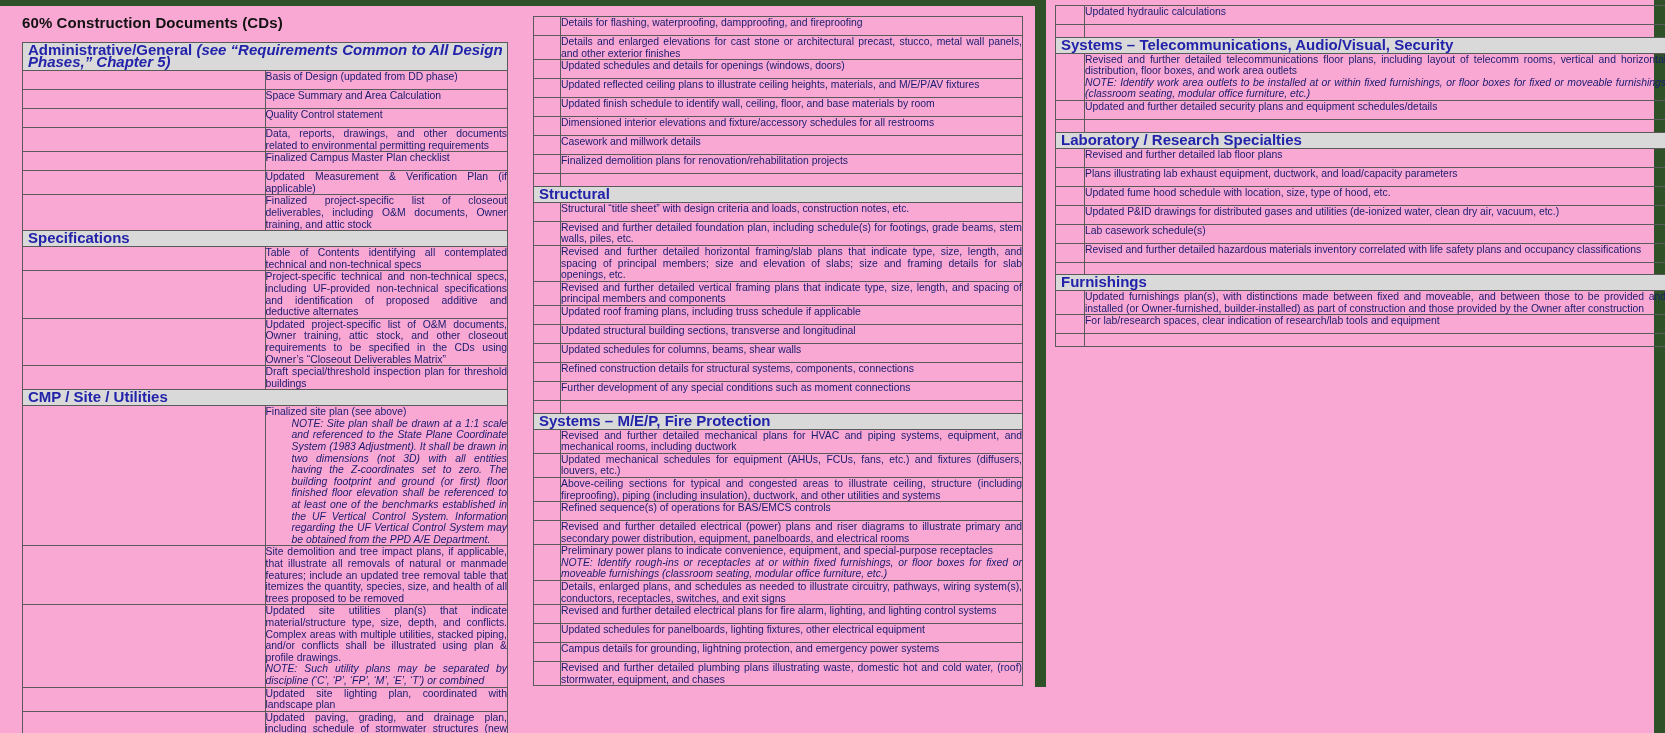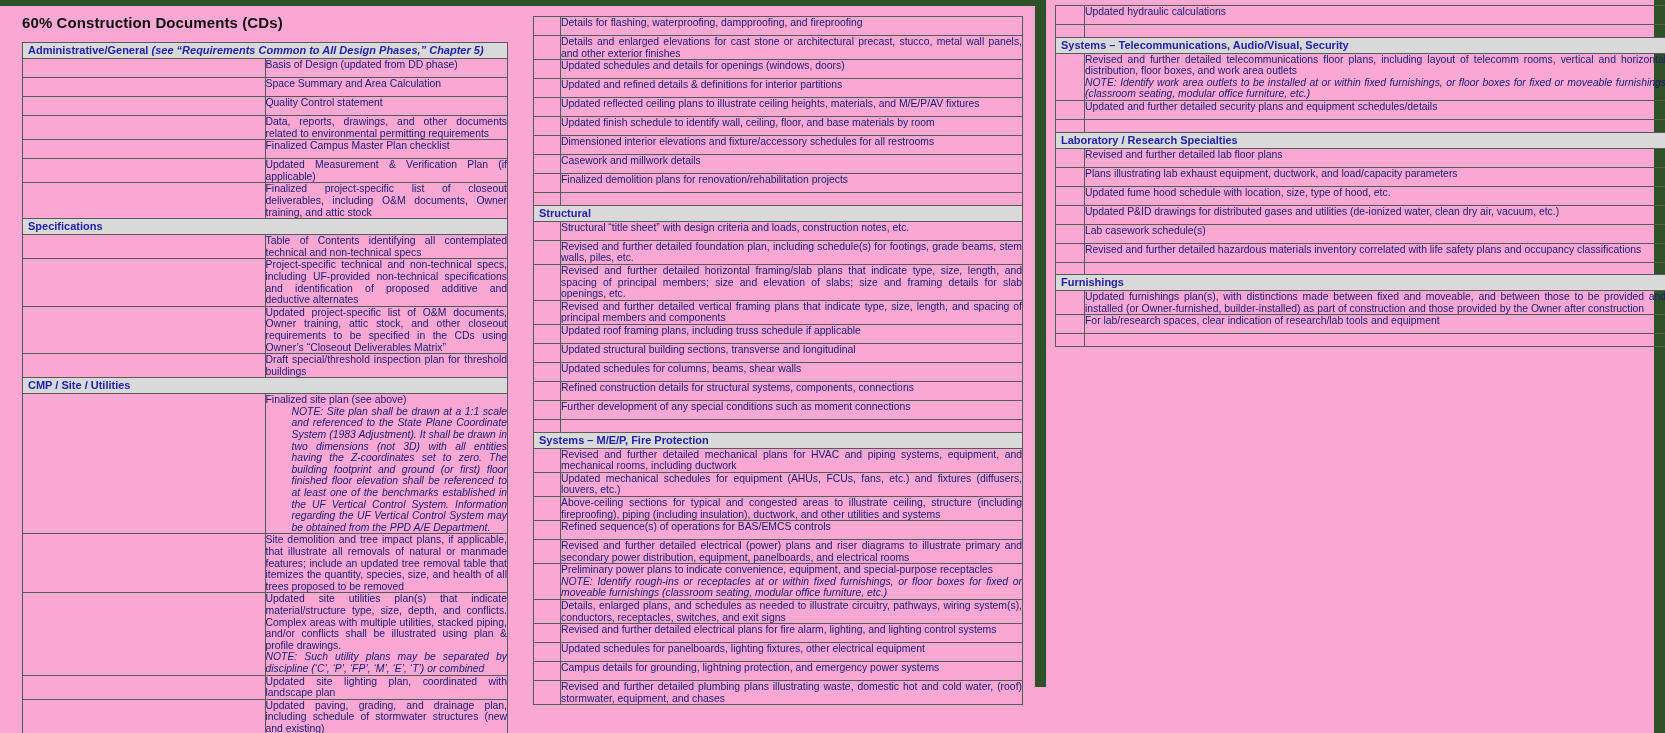--- a/index.html
+++ b/index.html
@@ -43,21 +43,21 @@
     font-size:10.4px;
     line-height:11.6px;
     color:#1a1a6e;
     text-align:justify;
     text-justify:inter-word;
     hyphens:none;
   }
   tr.section td{
     background:#d9d9d9;
     padding:1px 1px 2px 5px;
-    font-size:11px;
+    font-size:15px;
     line-height:12px;
     font-weight:bold;
     color:#2222aa;
     text-align:left;
   }
   tr.section td .norm{font-weight:bold;font-style:italic;color:#2222aa;}
   tr.blank td{height:11px;}
   .note{display:block;font-style:italic;margin-left:26px;text-align:justify;}
   .note.nopad{margin-left:0;}
 </style>
@@ -161,24 +161,20 @@
           <tr>
             <td class="box">&nbsp;</td>
             <td class="txt">Details and enlarged elevations for cast stone or architectural precast, stucco, metal wall panels, and other exterior finishes</td>
           </tr>
           <tr>
             <td class="box">&nbsp;</td>
             <td class="txt">Updated schedules and details for openings (windows, doors)</td>
           </tr>
           <tr>
             <td class="box">&nbsp;</td>
-            <td class="txt">Updated and refined details &amp; definitions for interior partitions</td>
-          </tr>
-          <tr>
-            <td class="box">&nbsp;</td>
             <td class="txt">Updated reflected ceiling plans to illustrate ceiling heights, materials, and M/E/P/AV fixtures</td>
           </tr>
           <tr>
             <td class="box">&nbsp;</td>
             <td class="txt">Updated finish schedule to identify wall, ceiling, floor, and base materials by room</td>
           </tr>
           <tr>
             <td class="box">&nbsp;</td>
             <td class="txt">Dimensioned interior elevations and fixture/accessory schedules for all restrooms</td>
           </tr>

